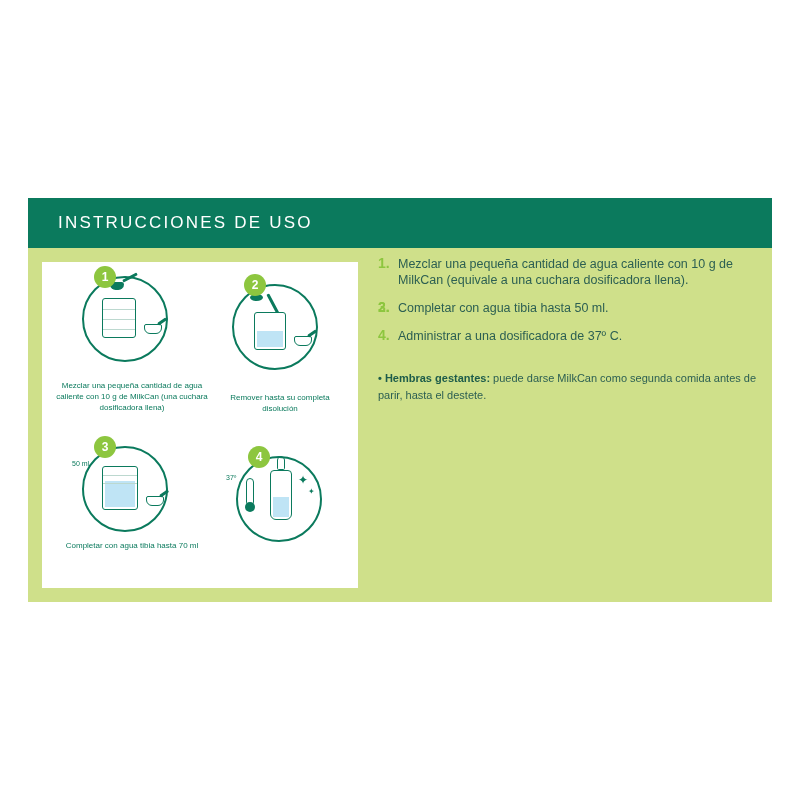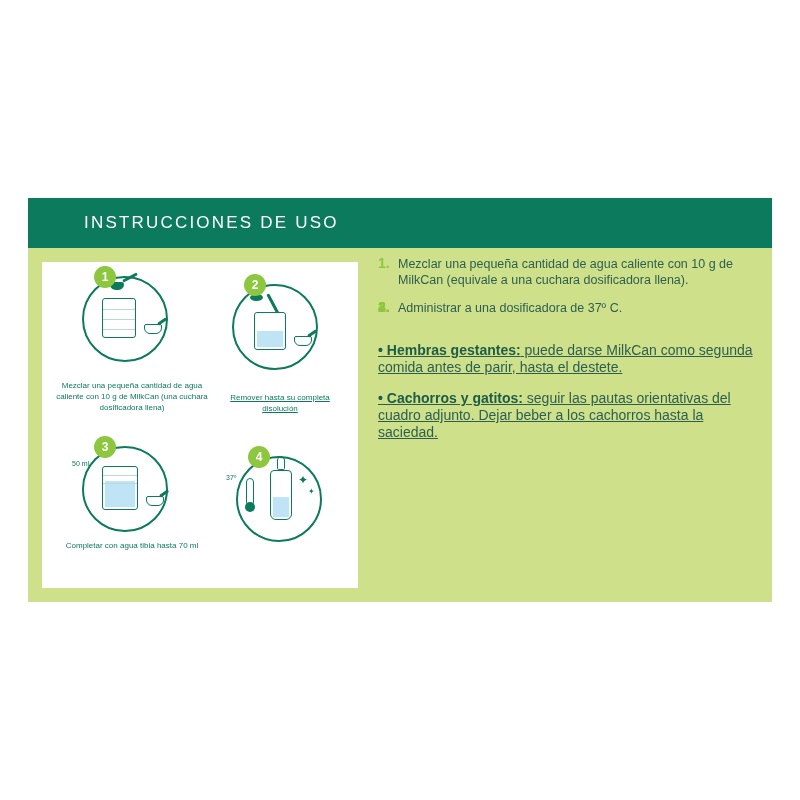--- a/index.html
+++ b/index.html
@@ -37,23 +37,22 @@
     height: 50px;
     background: #0b7a5d;
     display: flex;
     align-items: center;
   }
 
   .panel-header-title {
     color: #ffffff;
     font-size: 17px;
     letter-spacing: 2.2px;
-    padding-left: 40px;
+    padding-left: 30px;
     font-weight: 400;
-    margin-left: 16px;
   }
 
   .panel-body {
     position: absolute;
     left: 0;
     top: 50px;
     width: 100%;
     height: 354px;
   }
 
@@ -168,25 +167,24 @@
     font-size: 14px;
     font-weight: bold;
   }
   .plain-line {
     font-size: 12.5px;
     line-height: 16px;
     color: #2c5f52;
     margin-bottom: 12px;
   }
   .bullet {
-    font-size: 14px;
+    font-size: 11px;
     line-height: 17px;
     color: #2c5f52;
     margin-bottom: 14px;
-    text-decoration: underline;
   }
   .bullet b { color: #1d5c4a; }
   .gap { height: 14px; }
 </style>
 </head>
 <body>
 
 <div id="page">
 
   <div class="panel">
@@ -224,21 +222,21 @@
           <div class="spoon-bowl" style="left:40px; top:18px; width:13px; height:7px;"></div>
           <div class="spoon-handle" style="left:50px; top:30px; width:30px; height:2.5px; transform:rotate(62deg);"></div>
 
           <div class="glass" style="left:44px; top:36px; width:32px; height:38px;">
             <div class="water" style="left:2px; right:2px; bottom:2px; height:16px;"></div>
           </div>
 
           <div class="scoop" style="left:84px; top:60px; width:18px; height:10px; border-radius:2px 2px 6px 6px;"></div>
           <div class="spoon-handle" style="left:97px; top:56px; width:10px; height:2.5px; transform:rotate(-35deg);"></div>
         </div>
-        <div class="caption" style="left:178px; top:130px; width:120px;text-decoration:underline;">Remover hasta su completa disolución</div>
+        <div class="caption" style="left:178px; top:130px; width:120px;">Remover hasta su completa disolución</div>
 
         <div class="step" style="left:18px; top:176px; width:140px; height:110px;">
           <div class="circle" style="left:22px; top:8px; width:86px; height:86px;"></div>
           <div class="badge" style="left:34px; top:-2px;">3</div>
           <div class="mini-label" style="left:12px; top:22px;">50 ml.</div>
 
           <div class="glass" style="left:42px; top:28px; width:36px; height:44px;">
             <div class="water" style="left:2px; right:2px; bottom:2px; height:26px;"></div>
             <div class="glass-lines" style="top:8px;"></div>
             <div class="glass-lines" style="top:16px;"></div>
@@ -274,36 +272,34 @@
           <span class="n">1.</span>
           <span>Mezclar una pequeña cantidad de agua caliente con 10 g de MilkCan (equivale a una cuchara dosificadora llena).</span>
         </div>
 
         <div class="num-line">
           <span class="n">2.</span>
         </div>
 
         <div class="num-line">
           <span class="n">3.</span>
+          <span>Completar con agua tibia hasta 50 ml.</span>
         </div>
 
         <div class="num-line">
           <span class="n">4.</span>
           <span>Administrar a una dosificadora de 37º C.</span>
         </div>
 
 
         <div class="gap"></div>
 
         <div class="bullet">
           <b>• Hembras gestantes:</b><span> puede darse MilkCan como segunda comida antes de parir, hasta el destete.</span>
         </div>
 
-        <div class="bullet">
-          <b>• Cachorros y gatitos:</b><span> seguir las pautas orientativas del cuadro adjunto. Dejar beber a los cachorros hasta la saciedad.</span>
-        </div>
 
       </div>
 
     </div>
   </div>
 
 </div>
 
 </body></html>

